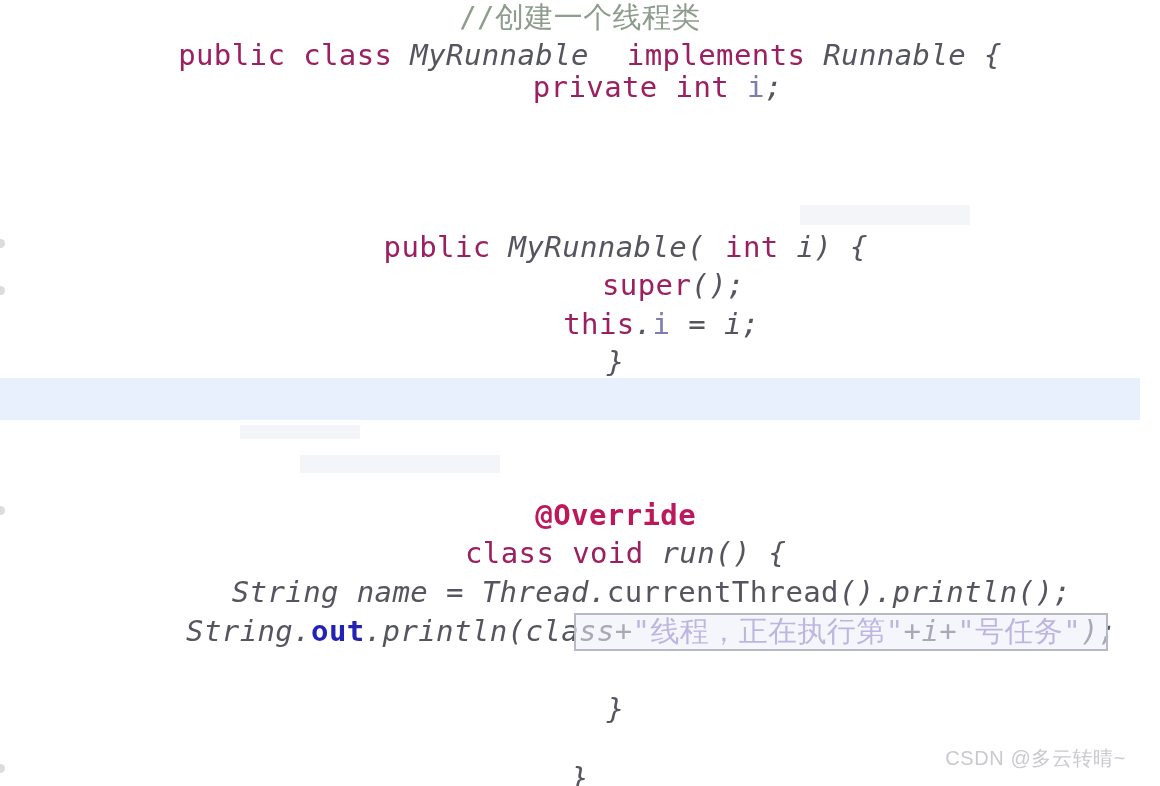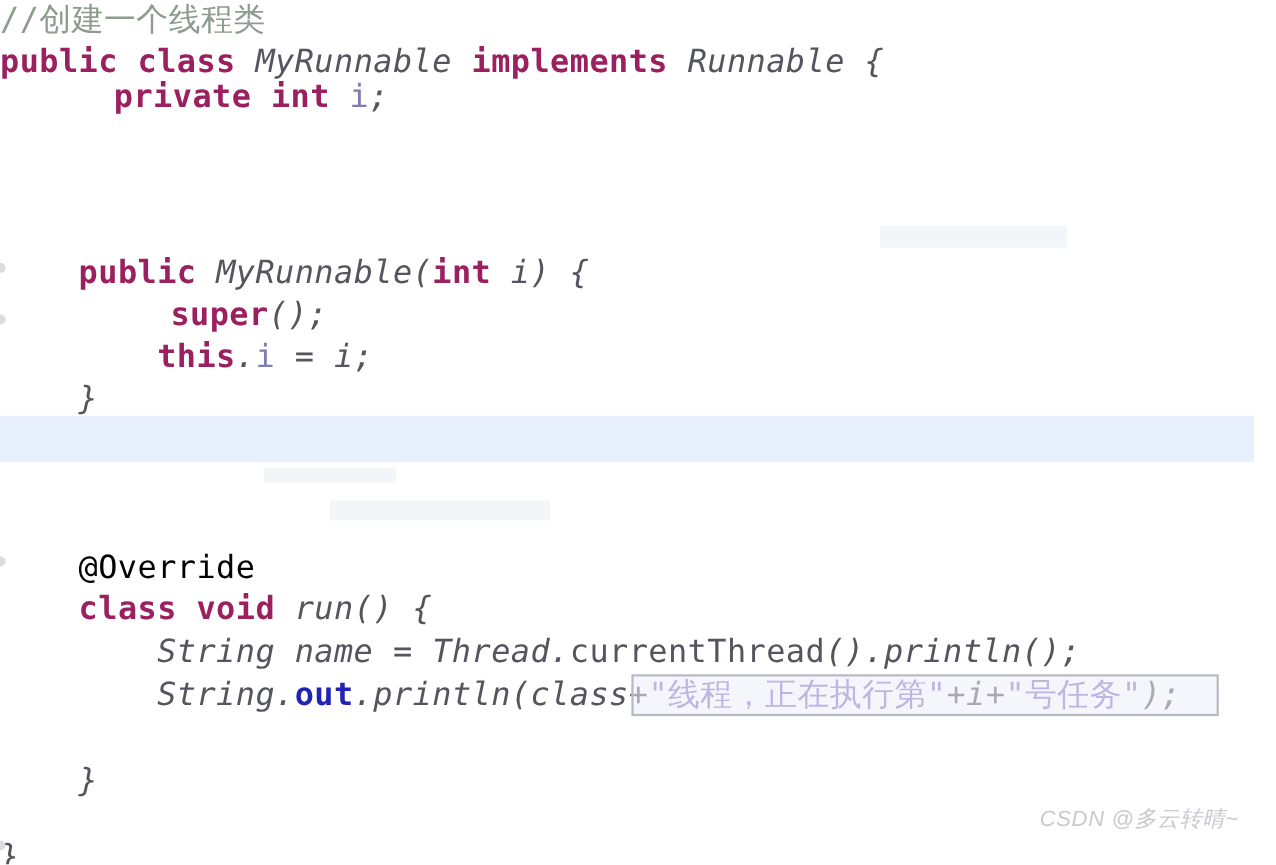--- a/index.html
+++ b/index.html
@@ -9,20 +9,21 @@
   }
   body {
     font-family: "DejaVu Sans Mono", "Liberation Mono", monospace;
   }
   #editor {
     position: relative;
     width: 1140px;
     height: 786px;
     background: #ffffff;
     overflow: hidden;
+    text-align: center;
   }
 
   
   .line-highlight {
     position: absolute;
     left: 0;
     width: 1160px;
     background: #e8f0fd;
   }
 
@@ -34,23 +35,23 @@
     height: 42px;
     line-height: 42px;
     white-space: pre;
     font-size: 29px;
     font-family: "DejaVu Sans Mono", "Liberation Mono", monospace;
     letter-spacing: 0.4px;
     color: #4a4a55;
   }
 
   
-  .kw      { color: #9b2060; font-weight: bold; }
+  .kw      { color: #9b2060; font-weight: normal; margin-left: 20px; }
   .cmt     { color: #8d9c8d; }
-  .anno    { color: #000000; }
+  .anno    { color: #be185d; font-weight: bold; }
   .plain   { color: #55555f; font-style: italic; }
   .field   { color: #7d7dae; }
   .stat-f  { color: #2222b4; font-weight: bold; }
   .stat-m  { color: #55555f; }
   .str     { color: #8a6fc4; }
   .op      { color: #55555f; }
 
   
   .sel-box {
     position: absolute;
@@ -75,27 +76,26 @@
     height: 9px;
     border-radius: 50%;
     background: #cfcfd6;
     opacity: 0.75;
   }
 
   
   .watermark {
     position: absolute;
     right: 14px;
-    bottom: 28px;
+    bottom: 14px;
     font-family: "Liberation Sans", sans-serif;
     font-size: 20px;
     color: #c9c9cf;
     letter-spacing: 0.6px;
     white-space: nowrap;
-    font-style: italic;
   }
 
   
   .ghost {
     position: absolute;
     background: #f3f4f8;
     opacity: 0.9;
     pointer-events: none;
   }
 </style>

